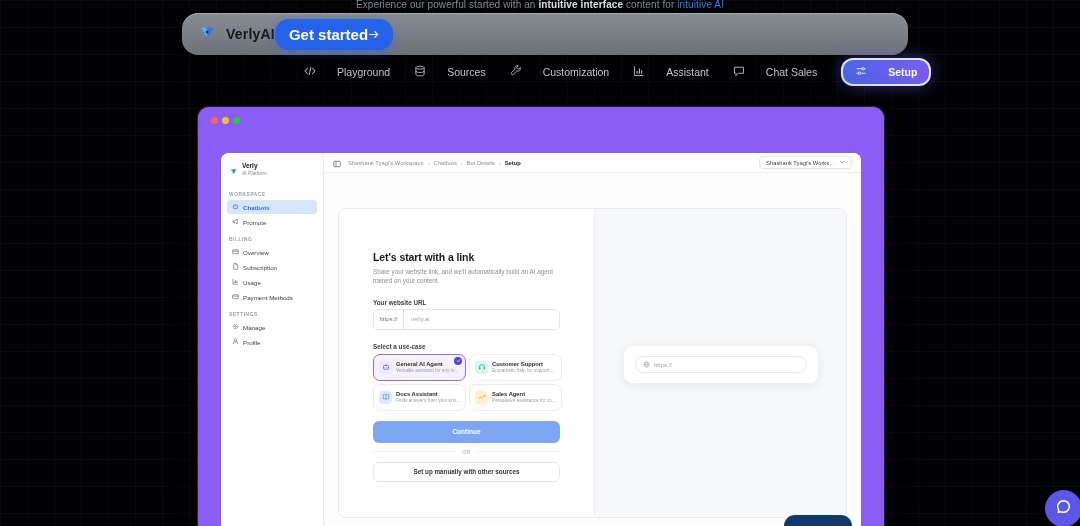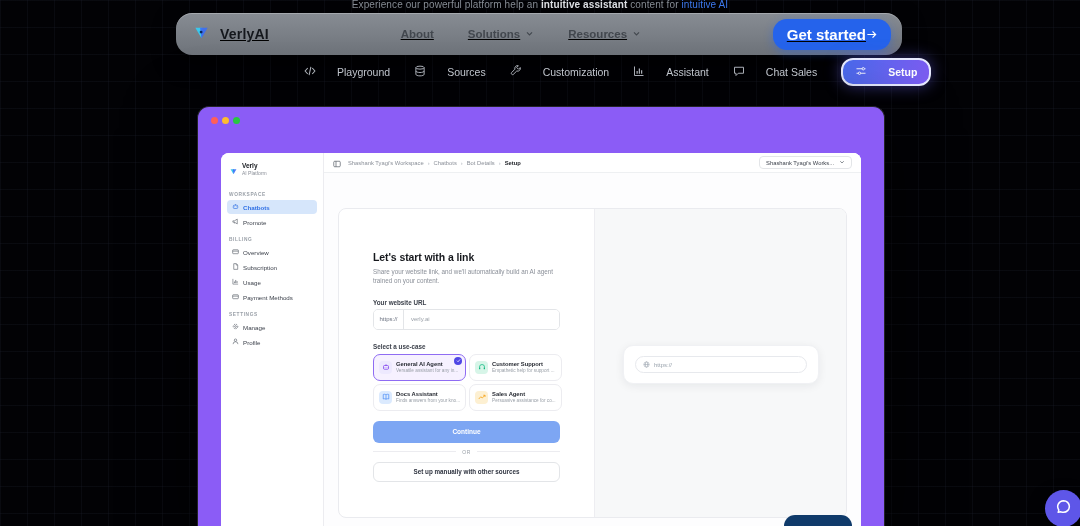--- a/index.html
+++ b/index.html
@@ -14,24 +14,24 @@
     background-size:27px 27px;
   }
 
   
   .announcement { position:absolute; top:-2px; left:0; right:0; text-align:center;
     font-size:10px; line-height:13px; color:#8a9099; letter-spacing:.1px; }
   .announcement b { color:#e4e7ec; font-weight:700; }
   .announcement .link { color:#3f7df6; }
 
   
-  .navbar { position:absolute; left:176px; top:13px; width:726px; height:42px;
+  .navbar { position:absolute; left:182px; top:13px; width:726px; height:42px;
     border-radius:16px; background:linear-gradient(180deg,#878c93,#6e737a);
     box-shadow:0 8px 22px rgba(0,0,0,.5), inset 0 1px 0 rgba(255,255,255,.25);
-    display:flex; align-items:center; padding:0 11px 0 16px;text-decoration:underline; }
+    display:flex; align-items:center; padding:0 11px 0 16px; }
   .brand { display:flex; align-items:center; gap:9px; font-size:14px; font-weight:700;
     color:#14171c; letter-spacing:.2px; }
   .nav-center { flex:1; display:flex; justify-content:center; align-items:center; gap:34px;
     font-size:11.5px; font-weight:600; color:#42474e; }
   .nav-link { display:flex; align-items:center; gap:5px; cursor:pointer; }
   .cta { display:flex; align-items:center; background:#2563eb; color:#fff;
     font-size:15px; font-weight:700; padding:7px 14px; border-radius:14px;
     box-shadow:0 3px 10px rgba(37,99,235,.45); cursor:pointer;justify-content:center; }
 
   
@@ -128,50 +128,33 @@
 
   
   .chat-fab { position:absolute; left:1045px; top:490px; width:37px; height:37px;
     border-radius:50%; background:#5e56e8; display:flex; align-items:center;
     justify-content:center; box-shadow:0 6px 16px rgba(0,0,0,.55); cursor:pointer; }
 </style>
 </head>
 <body>
 
 <div class="announcement">
-  <span>Experience our powerful platform help an </span><b>intuitive assistant</b><span> content for </span><span class="link">intuitive AI</span>
+  <span>Experience our powerful started with an </span><b>intuitive interface</b><span> content for </span><span class="link">intuitive AI</span>
 </div>
 
 <div class="navbar">
   <div class="brand">
     <span>
       <svg width="19" height="19" viewBox="0 0 20 20">
           <path d="M3.5 5 L10 16 L11 5 Z" fill="#39c8ee"></path>
           <path d="M16.5 5 L10 16 L8.5 5 Z" fill="#3b6ef6" opacity=".9"></path>
           <circle cx="9.6" cy="9.6" r="1.5" fill="#0e2a5c"></circle>
         </svg>
     </span>
     <span>VerlyAI</span>
-  </div>
-  <div class="nav-center">
-    <div class="nav-link">
-      <span>About</span>
-    </div>
-    <div class="nav-link">
-      <span>Solutions</span>
-      <span><svg width="9" height="9" viewBox="0 0 16 16">
-            <path d="M3.5 6 l4.5 4.5 L12.5 6" stroke="#42474e" stroke-width="2" fill="none"></path>
-          </svg></span>
-    </div>
-    <div class="nav-link">
-      <span>Resources</span>
-      <span><svg width="9" height="9" viewBox="0 0 16 16">
-            <path d="M3.5 6 l4.5 4.5 L12.5 6" stroke="#42474e" stroke-width="2" fill="none"></path>
-          </svg></span>
-    </div>
   </div>
   <div class="cta">
     <span>Get started</span>
     <span><svg width="11" height="11" viewBox="0 0 16 16">
           <path d="M2 8 h11 M9.5 3.5 L14 8 l-4.5 4.5" stroke="#fff" stroke-width="1.8" fill="none"></path>
         </svg></span>
   </div>
 </div>
 
 <div class="tabs">

